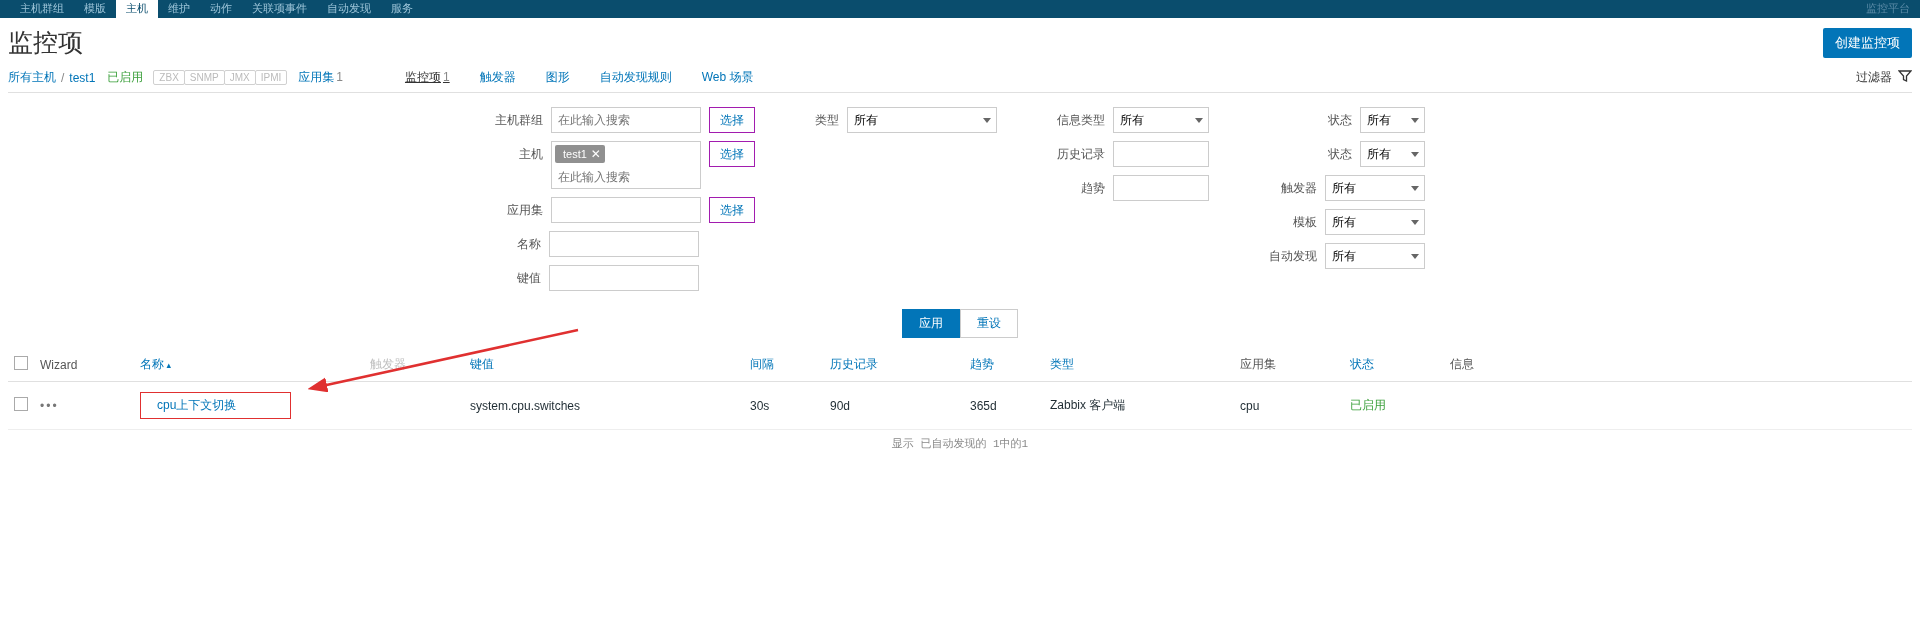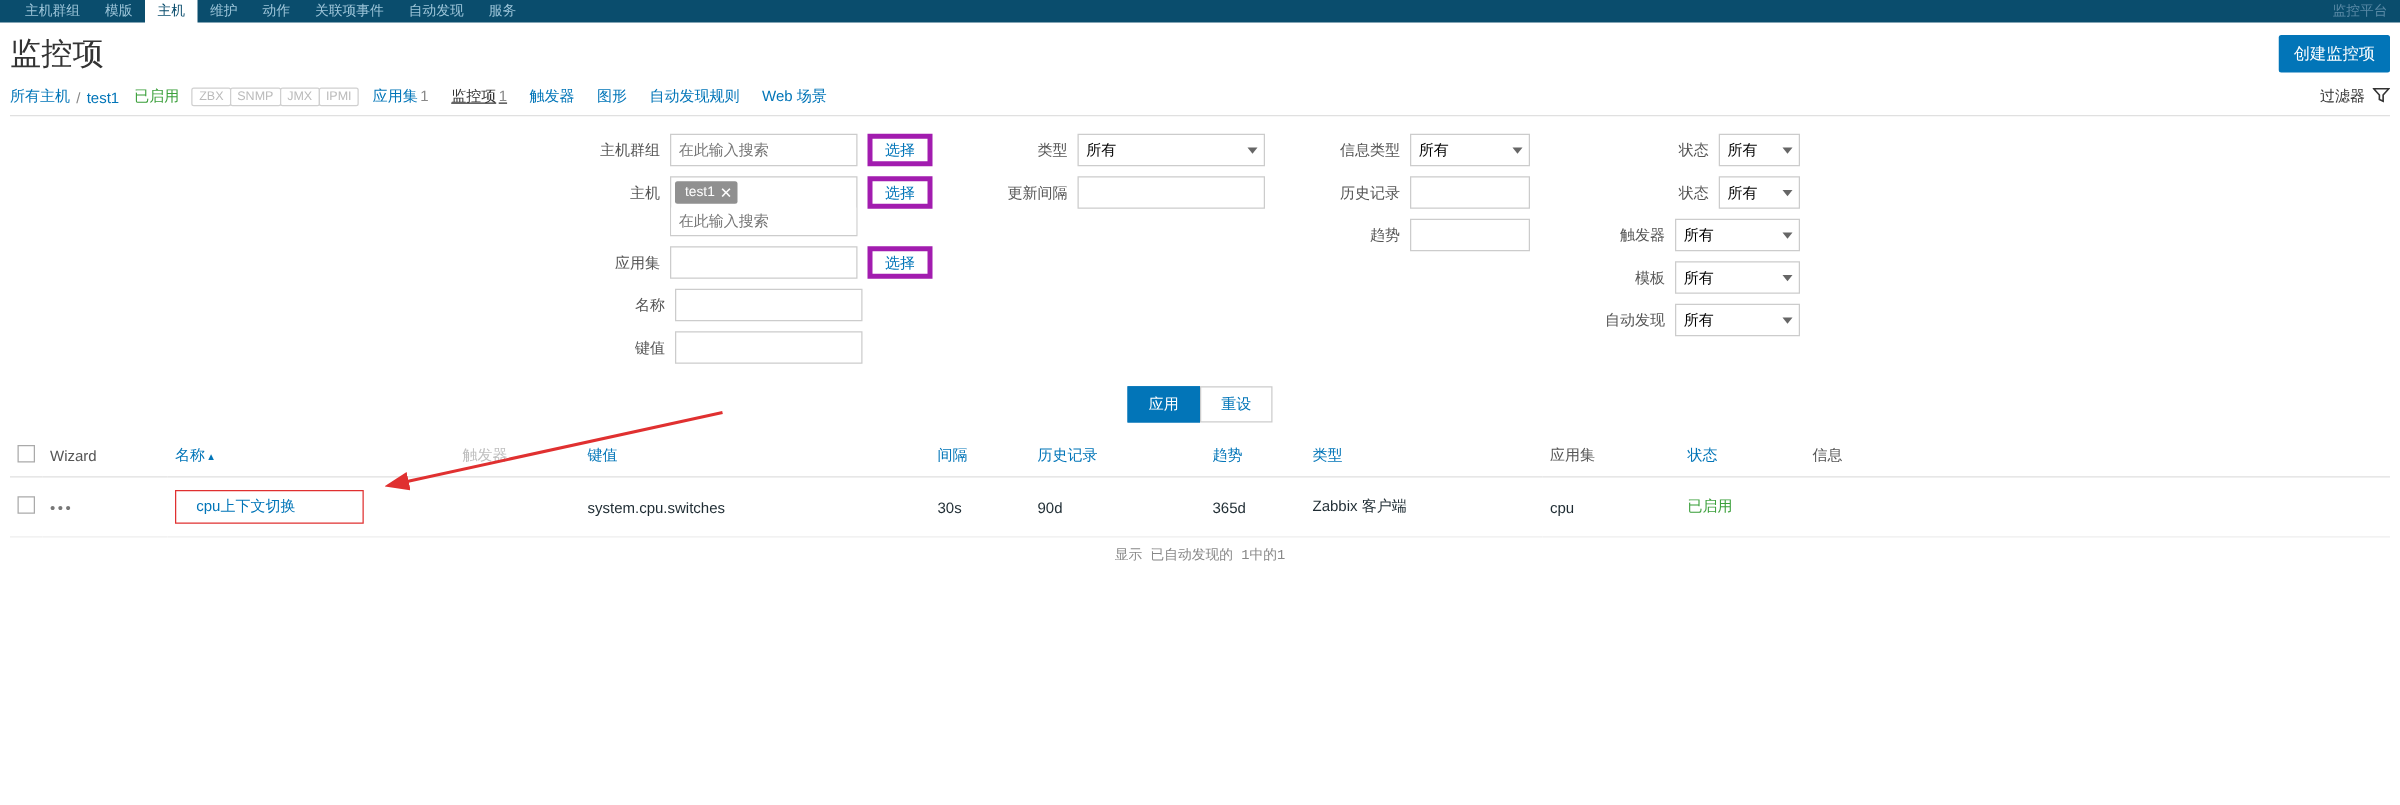--- a/index.html
+++ b/index.html
@@ -18,35 +18,35 @@
 .header-row { display: flex; align-items: center; justify-content: space-between; margin-bottom: 10px; }
 .page-title { font-size: 25px; font-weight: normal; color: #333; }
 .btn-primary { background: #0275b8; color: #fff; border: none; padding: 6px 12px; font-size: 13px; cursor: pointer; border-radius: 2px; }
 .tabs-row { display: flex; align-items: center; font-size: 12px; color: #0275b8; border-bottom: 1px solid #e0e0e0; position: relative; padding-bottom: 6px; }
 .breadcrumb { display: flex; gap: 5px; align-items: center; margin-right: 12px; }
 .breadcrumb a { color: #0275b8; text-decoration: none; }
 .breadcrumb .sep { color: #888; }
 .enabled-lbl { color: #3ca03c; margin-right: 10px; }
 .proto-tags { display: flex; gap: 0; margin-right: 12px; }
 .proto-tag { border: 1px solid #d0d0d0; color: #bbb; padding: 1px 5px; font-size: 10px; border-radius: 2px; margin-right: -1px; background: #fff; }
-.conf-tabs { display: flex; gap: 18px; }
+.conf-tabs { display: flex; gap: 30px; }
 .conf-tab { color: #0275b8; cursor: pointer; }
-.conf-tab.active { color: #333; text-decoration: underline; }
+.conf-tab.active { color: #333; text-decoration: underline; margin-left: 32px; }
 .conf-tab .cnt { color: #888; margin-left: 2px; }
 .filter-toggle { position: absolute; right: 0; display: flex; align-items: center; gap: 6px; color: #333; cursor: pointer; }
 .filter-body { background: #fff; padding: 14px 0 0; }
 .filter-cols { display: flex; justify-content: center; gap: 60px; }
 .filter-col { display: flex; flex-direction: column; gap: 8px; }
 .filter-field { display: flex; align-items: flex-start; justify-content: flex-end; gap: 8px; }
 .filter-label { color: #555; font-size: 12px; padding-top: 5px; text-align: right; }
 .input-txt { border: 1px solid #ccc; height: 26px; padding: 0 6px; font-size: 12px; width: 150px; }
 .select-ctl { border: 1px solid #ccc; height: 26px; padding: 0 22px 0 6px; font-size: 12px; background: #fff; appearance: none; position: relative; cursor: pointer; }
 .select-wrap { position: relative; display: inline-block; }
 .select-wrap::after { content: ""; position: absolute; right: 6px; top: 11px; border-left: 4px solid transparent; border-right: 4px solid transparent; border-top: 5px solid #666; pointer-events: none; }
-.btn-sm { border: 4px solid #a21caf; background: #fff; color: #0275b8; height: 26px; padding: 0 10px; font-size: 12px; cursor: pointer; }
+.btn-sm { border: 1px solid #a21caf; background: #fff; color: #0275b8; height: 26px; padding: 0 10px; font-size: 12px; cursor: pointer; }
 .tag-chip { display: inline-flex; align-items: center; background: #909090; color: #fff; padding: 2px 4px 2px 8px; font-size: 11px; border-radius: 2px; gap: 4px; }
 .tag-chip .x { cursor: pointer; font-size: 12px; }
 .tag-input-row { display: flex; flex-direction: column; border: 1px solid #ccc; width: 150px; }
 .tag-input-row .chips { padding: 3px; }
 .tag-input-row input { border: none; height: 22px; padding: 0 6px; font-size: 12px; outline: none; }
 .filter-actions { display: flex; justify-content: center; padding: 18px 0 10px; }
 .btn-apply { background: #0275b8; color: #fff; border: 1px solid #0275b8; padding: 5px 16px; font-size: 12px; cursor: pointer; }
 .btn-reset { background: #fff; color: #0275b8; border: 1px solid #ccc; padding: 5px 16px; font-size: 12px; cursor: pointer; }
 .subfilter { padding: 6px 0 8px; font-size: 13px; }
 .subfilter .hint { color: #999; }
@@ -149,24 +149,20 @@
           <span class="filter-label">键值</span>
           <input class="input-txt" style="">
           <span style="width:48px"></span>
         </div>
       </div>
 
       <div class="filter-col">
         <div class="filter-field">
           <span class="filter-label">类型</span>
           <span class="select-wrap"><select class="select-ctl" style="width:150px"><option>所有</option></select></span>
-        </div>
-        <div class="filter-field">
-          <span class="filter-label">更新间隔</span>
-          <input class="input-txt" style="">
         </div>
       </div>
 
       <div class="filter-col">
         <div class="filter-field">
           <span class="filter-label">信息类型</span>
           <span class="select-wrap"><select class="select-ctl" style="width:96px"><option>所有</option></select></span>
         </div>
         <div class="filter-field">
           <span class="filter-label">历史记录</span>

